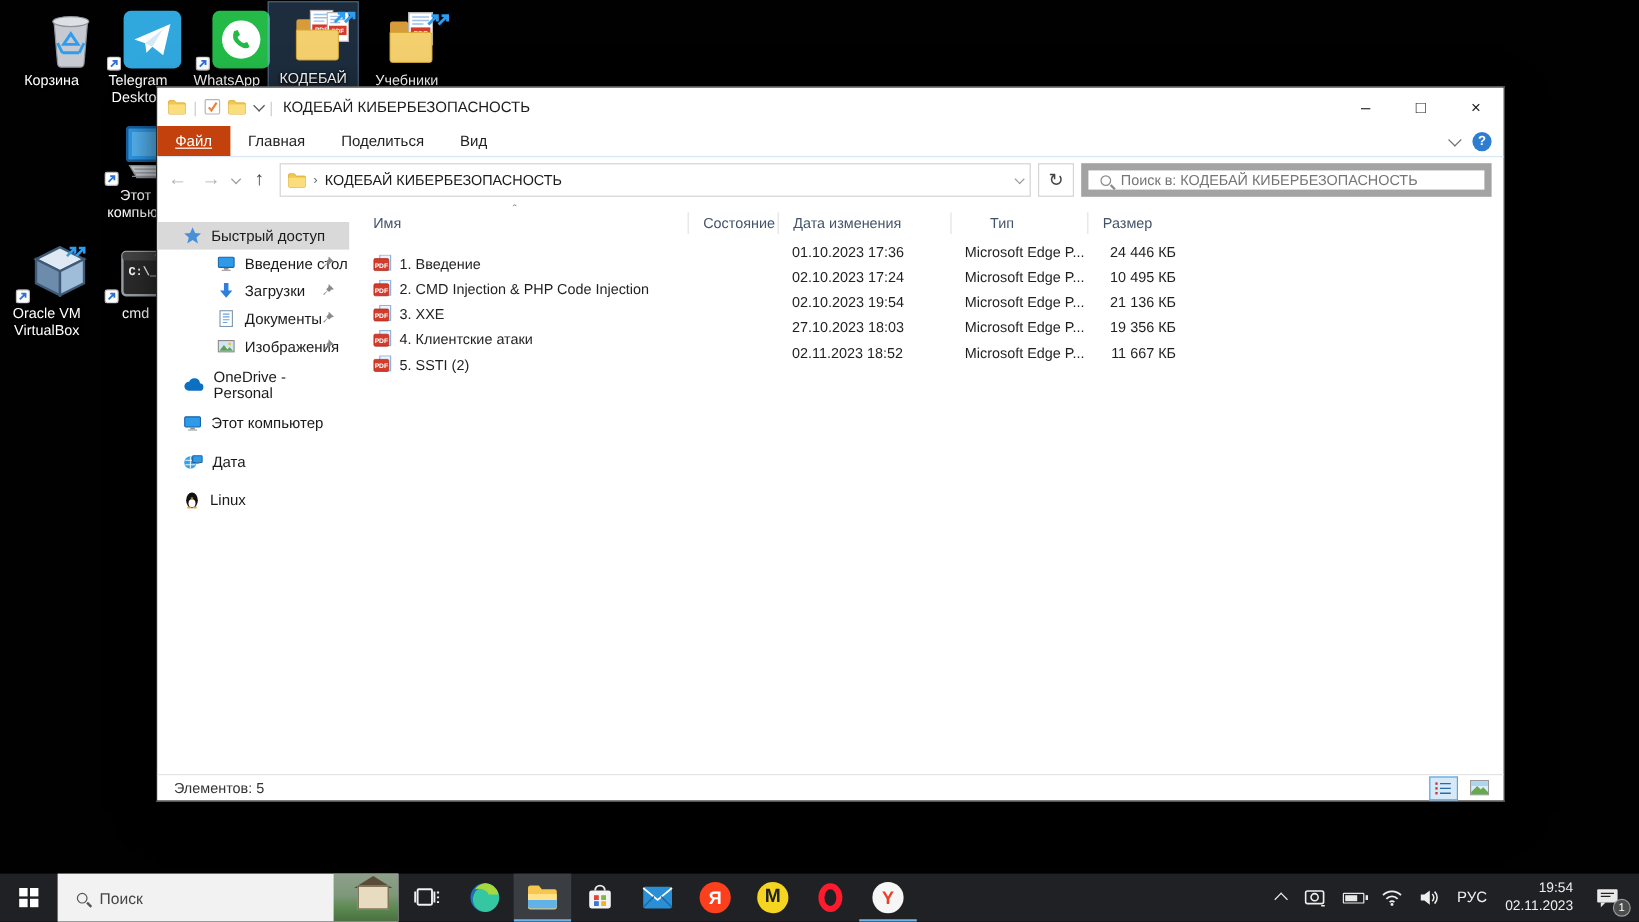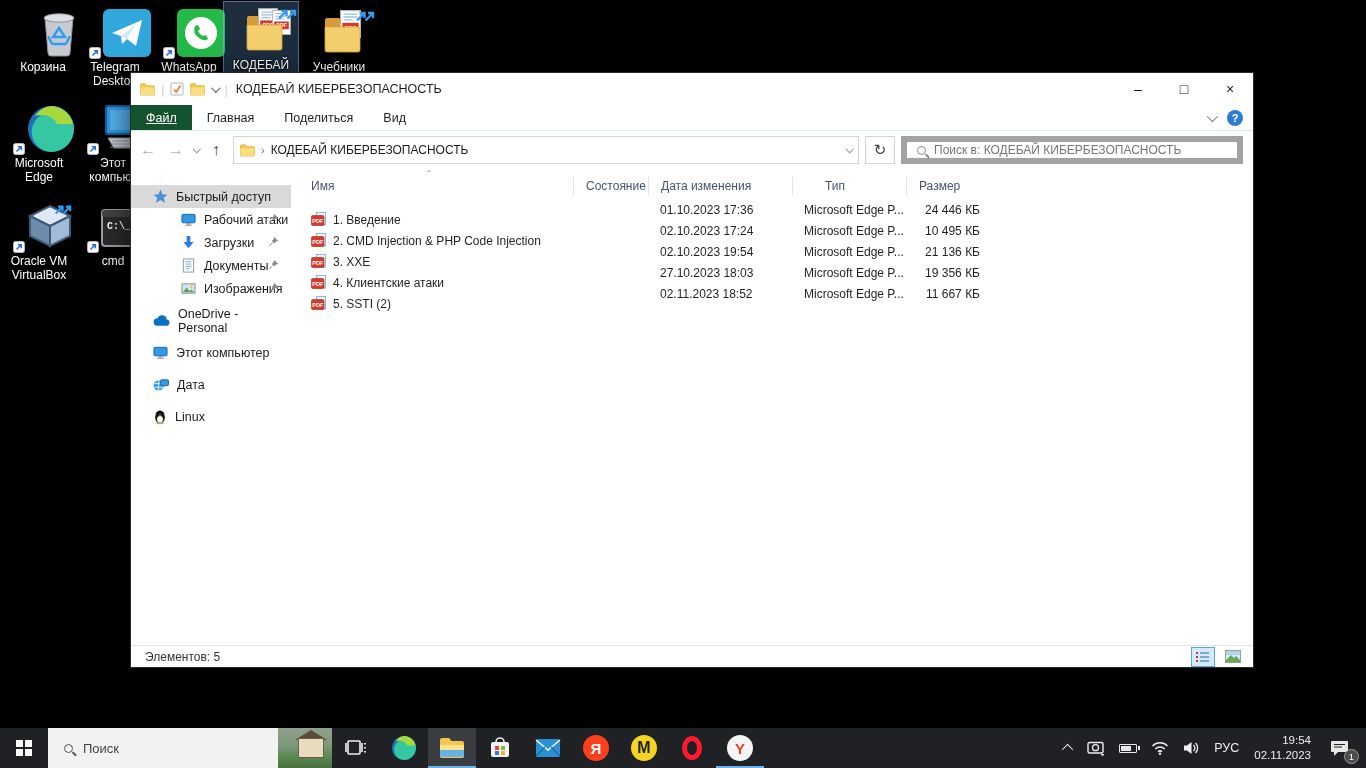--- a/index.html
+++ b/index.html
@@ -24,21 +24,21 @@
   .qat-sep { color:#d0d0d0; font-size:13px; }
   .qat .chev { width:7px; height:7px; border-right:1.5px solid #555; border-bottom:1.5px solid #555;
                transform:rotate(45deg) translateY(-2px); }
   .tb-title { margin-left:8px; font-size:12.5px; color:#1c1c1c; flex:1; white-space:nowrap; overflow:hidden; }
   .winbtns { display:flex; height:32px; }
   .winbtn { width:46px; height:32px; display:flex; align-items:center; justify-content:center;
             font-size:14px; color:#1a1a1a; }
 
   .ribbon { height:26px; display:flex; align-items:stretch; border-bottom:1px solid #d9e7f5; }
   .rtab { padding:0 15px; display:flex; align-items:center; font-size:12.5px; color:#1f1f1f; }
-  .rtab.file { background:#14532d; color:#fff;text-decoration:underline; }
+  .rtab.file { background:#c2410c; color:#fff;text-decoration:underline; }
   .ribbon-right { margin-left:auto; display:flex; align-items:center; gap:12px; padding-right:10px; }
   .rib-chev { width:8px; height:8px; border-right:1.5px solid #777; border-bottom:1.5px solid #777;
               transform:rotate(45deg) translateY(-2px); }
   .help-btn { width:16px; height:16px; border-radius:50%; background:#2f7dd1; color:#fff;
               font-size:11px; font-weight:bold; display:flex; align-items:center; justify-content:center; }
 
   .addrrow { height:38px; display:flex; align-items:center; padding:0 10px 0 6px; gap:6px; }
   .navarrow { font-size:16px; width:22px; text-align:center; }
   .dim { color:#b0b0b0; }
   .drop-chev { width:6px; height:6px; border-right:1.3px solid #9a9a9a; border-bottom:1.3px solid #9a9a9a;
@@ -217,33 +217,20 @@
       <svg width="54" height="50" viewBox="0 0 54 50">
         <path d="M3 12 q0-2 2-2 h12 l3 3 h14 q2 0 2 2 v6 h-33 Z" fill="#d79b3a"></path>
         <use href="#pdfpage" x="18" y="2" width="21" height="28"></use>
         <path d="M3 19 h33 q2 0 2 2 v21 q0 2 -2 2 H5 q-2 0 -2 -2 Z" fill="#f3cf6e" stroke="#d5a733" stroke-width="0.8"></path>
         <use href="#bluearr" x="33" y="0" width="20" height="14"></use>
       </svg>
     </div>
     <div class="lbl">Учебники</div>
   </div>
 
-  <div class="dicon" style="left:2px;top:100px">
-    <div class="art">
-      <svg width="50" height="50" viewBox="0 0 50 50">
-        <circle cx="25" cy="25" r="23" fill="#1d6fb8"></circle>
-        <path d="M25 2 a23 23 0 0 1 0 46 a20 20 0 0 1 -8 -38 a18 14 0 0 1 26 12 h-20 a8 8 0 0 0 10 10 a14 14 0 0 1 -8 -30 Z" fill="#35c6a2"></path>
-        <path d="M25 2 a23 23 0 0 1 22 18 h-16 a16 12 0 0 0 -22 -8 a22 22 0 0 1 16 -10 Z" fill="#a7d93c"></path>
-      </svg>
-      <svg class="shortcut-ovl">
-          <use href="#shortcut"></use>
-        </svg>
-    </div>
-    <div class="lbl">Microsoft Edge</div>
-  </div>
 
   <div class="dicon" style="left:76px;top:100px;z-index:1">
     <div class="art">
       <svg width="52" height="50" viewBox="0 0 52 50">
         <rect x="8" y="2" width="42" height="28" rx="2" fill="#2e9ae8" stroke="#1a5f9e" stroke-width="2"></rect>
         <rect x="12" y="6" width="34" height="20" fill="#55b4f2"></rect>
         <path d="M10 34 l30 0 6 10 -30 0 Z" fill="#c9ced4" stroke="#8e9399"></path>
         <path d="M14 37 h24 M13 40 h24 M12 43 h24" stroke="#8e9399"></path>
       </svg>
       <svg class="shortcut-ovl">
@@ -346,21 +333,21 @@
         <div class="srow sel">
           <svg width="15" height="15" viewBox="0 0 16 16">
             <polygon points="8,0.5 10.2,5.6 15.5,6 11.4,9.4 12.8,14.8 8,11.8 3.2,14.8 4.6,9.4 0.5,6 5.8,5.6" fill="#4a90d9"></polygon>
           </svg>
           <span>Быстрый доступ</span>
         </div>
         <div class="srow child">
           <svg width="15" height="15">
               <use href="#monitor16"></use>
             </svg>
-          <span>Рабочий атаки</span>
+          <span>Введение стол</span>
           <svg class="pin" width="11" height="11" viewBox="0 0 12 12">
             <path d="M6.5 0.8 l4.7 4.7 -2.4 0.5 -2 2 -1.2 -1.2 -3.4 4 -0.8 -0.8 4 -3.4 -1.2 -1.2 2 -2 Z" fill="#8a8a8a"></path>
           </svg>
         </div>
         <div class="srow child">
           <svg width="15" height="15" viewBox="0 0 16 16">
             <path d="M6 1 h4 v6.5 h3.5 L8 14 2.5 7.5 H6 Z" fill="#2f7fe0"></path>
           </svg>
           <span>Загрузки</span>
           <svg class="pin" width="11" height="11" viewBox="0 0 12 12">

